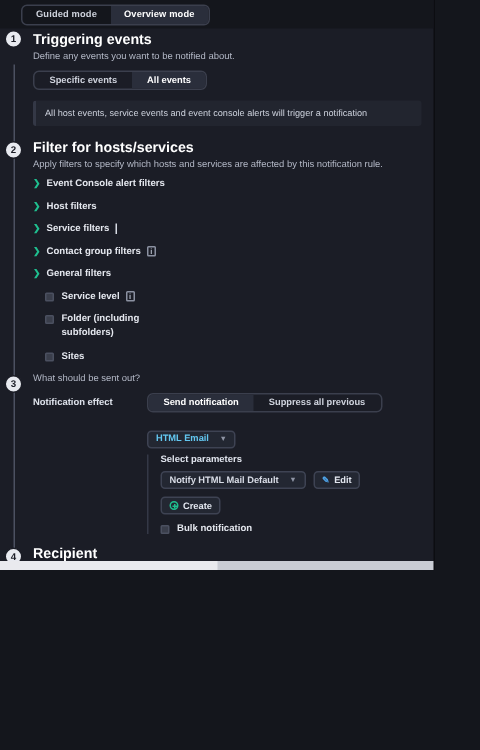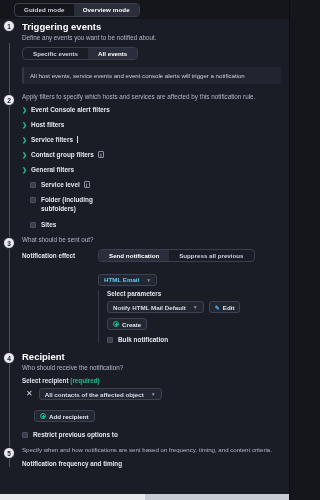--- a/index.html
+++ b/index.html
@@ -4,21 +4,21 @@
 <style>
   * { box-sizing: border-box; margin: 0; padding: 0; }
   html, body {
     width: 290px; height: 500px;
     background: #14161c;
     font-family: "Liberation Sans", sans-serif;
     overflow: hidden;
   }
   .page {
     position: relative;
-    width: 290px; height: 500px;
+    width: 290px; height: 380px;
     background: #1b1d26;
     border-right: 1px solid #0c0d11;
     overflow: hidden;
   }
   .topbar {
     height: 19px;
     background: #14161c;
     display: flex;
     align-items: center;
     padding-left: 14px;
@@ -195,20 +195,21 @@
         <div class="seggroup">
           <div class="segbtn">Specific events</div>
           <div class="segbtn active">All events</div>
         </div>
       </div>
       <div class="infobox">All host events, service events and event console alerts will trigger a notification</div>
     </div>
 
     <div class="section">
       <div class="stepnum">2</div>
+      <div class="sec-title">Filter for hosts/services</div>
       <div class="sec-sub">Apply filters to specify which hosts and services are affected by this notification rule.</div>
 
       <div class="filt">
         <span class="chev">❯</span>
         <span>Event Console alert filters</span>
       </div>
       <div class="filt">
         <span class="chev">❯</span>
         <span>Host filters</span>
       </div>

